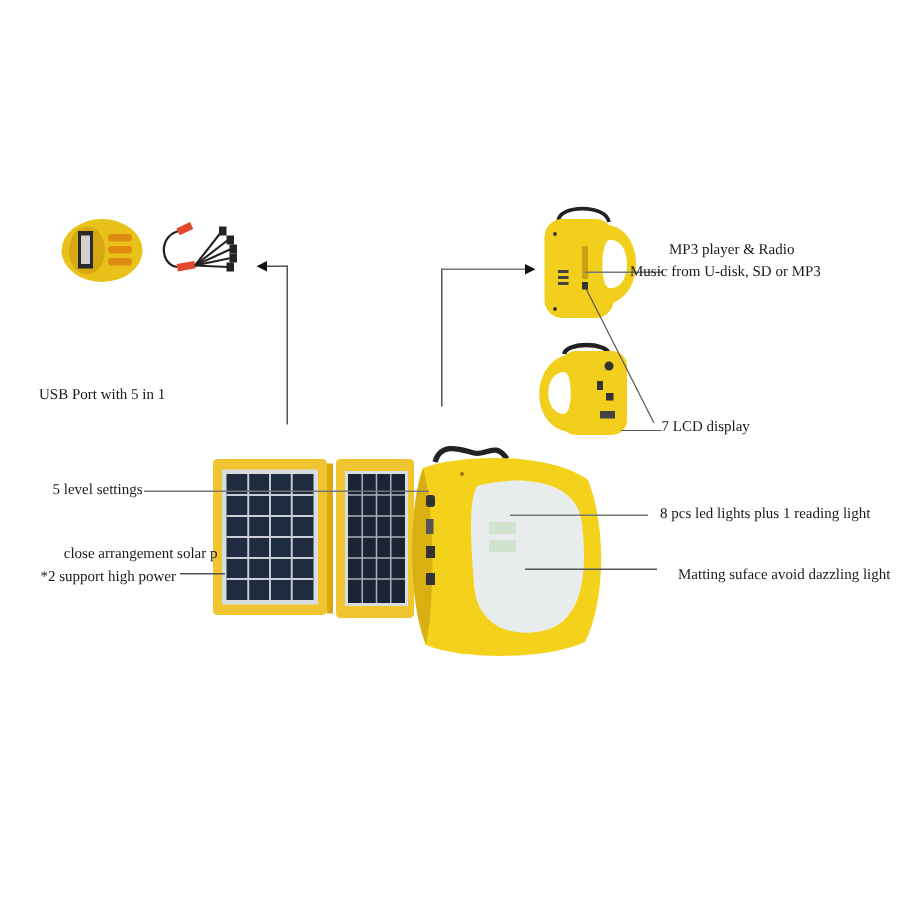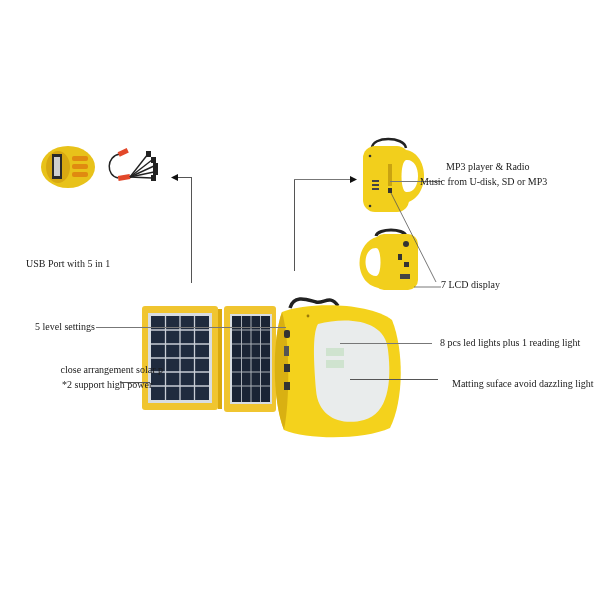--- a/index.html
+++ b/index.html
@@ -129,21 +129,21 @@
   <rect x="16" y="40" width="6" height="8" rx="2" fill="#333"></rect>
   <rect x="16" y="56" width="5" height="10" fill="#555"></rect>
   <rect x="16" y="74" width="6" height="8" fill="#333"></rect>
   <rect x="16" y="92" width="6" height="8" fill="#333"></rect>
   <circle cx="40" cy="26" r="1.4" fill="#9a7a08"></circle>
 </svg>
 
 <div class="label" style="left:35px;top:321px;">5 level settings</div>
 <div class="line gray" style="left:96px;top:327px;width:190px;height:1px;"></div>
 
-<div class="label" style="left:35px;top:364px;width:128px;overflow:hidden;">close arrangement solar p</div>
-<div class="label" style="left:27px;top:379px;margin-left:35px;">*2  support high power</div>
+<div class="label" style="left:17px;top:364px;width:128px;overflow:hidden;">close arrangement solar p</div>
+<div class="label" style="left:27px;top:379px;">*2  support high power</div>
 <div class="line" style="left:120px;top:382px;width:30px;height:1px;"></div>
 
 <div class="line gray" style="left:340px;top:343px;width:92px;height:1px;"></div>
 <div class="label" style="left:440px;top:337px;">8 pcs led lights plus 1 reading light</div>
 
 <div class="line" style="left:350px;top:379px;width:88px;height:1px;"></div>
 <div class="label" style="left:452px;top:378px;">Matting suface avoid dazzling light</div>
 
 </body></html>

